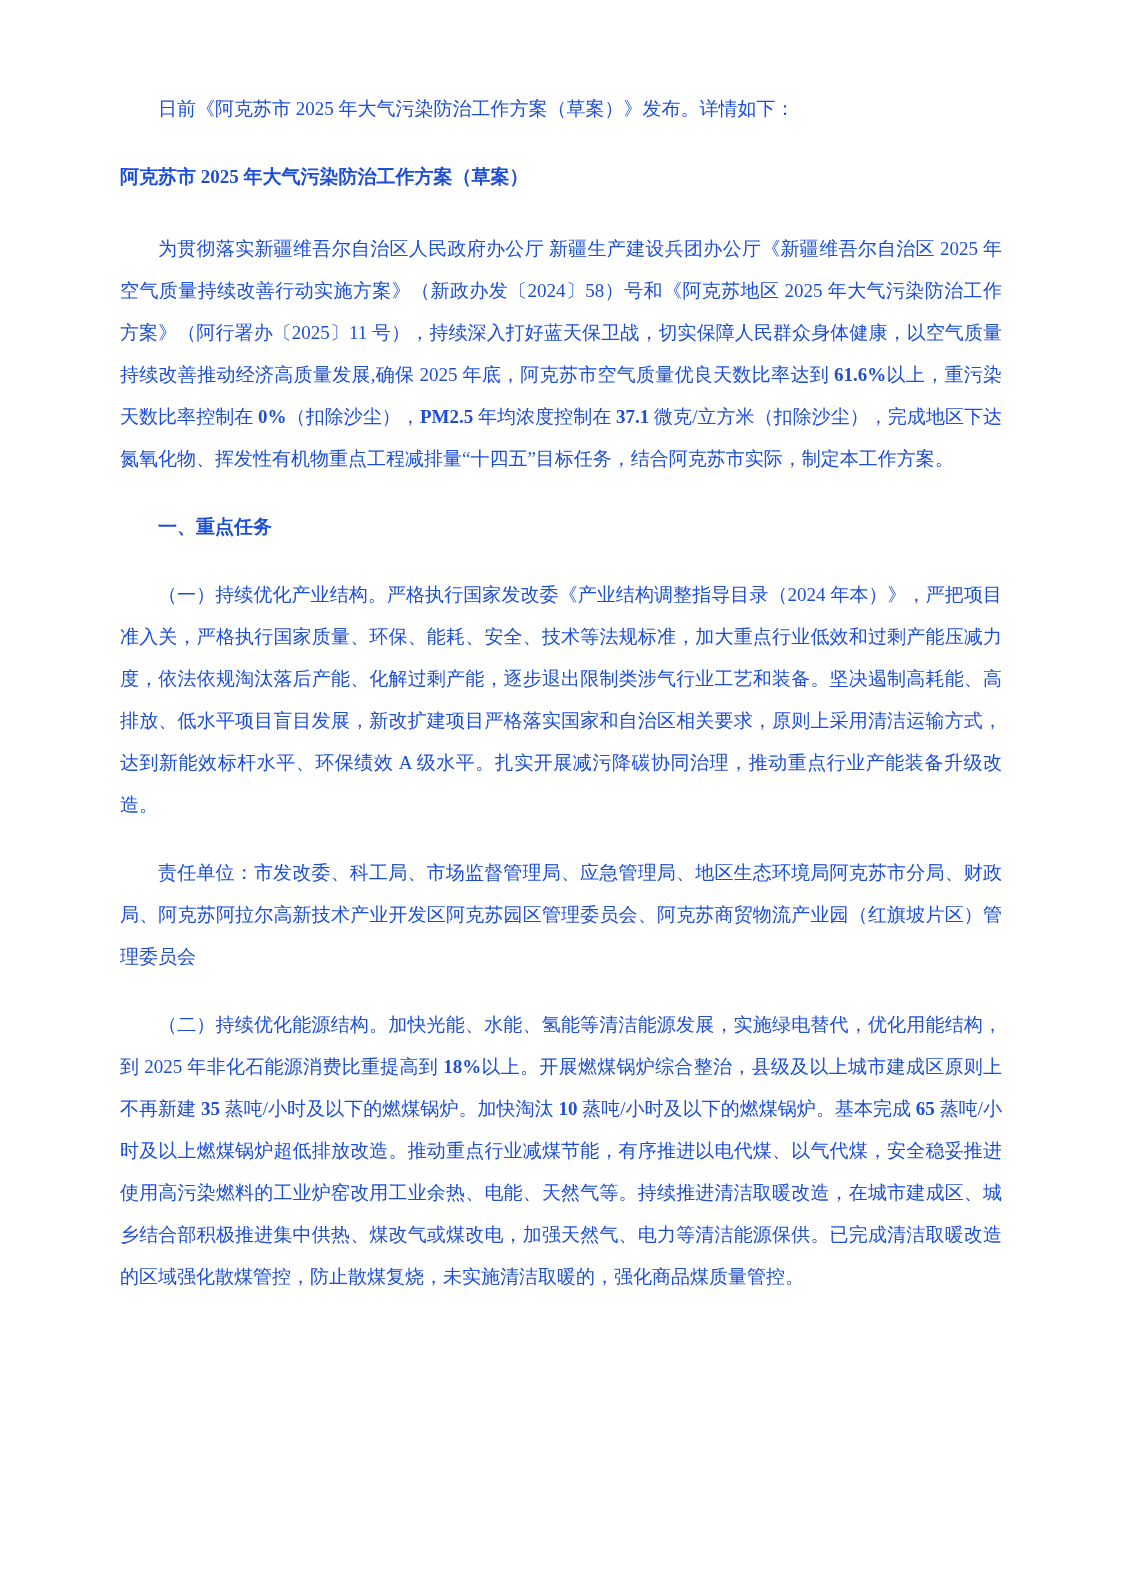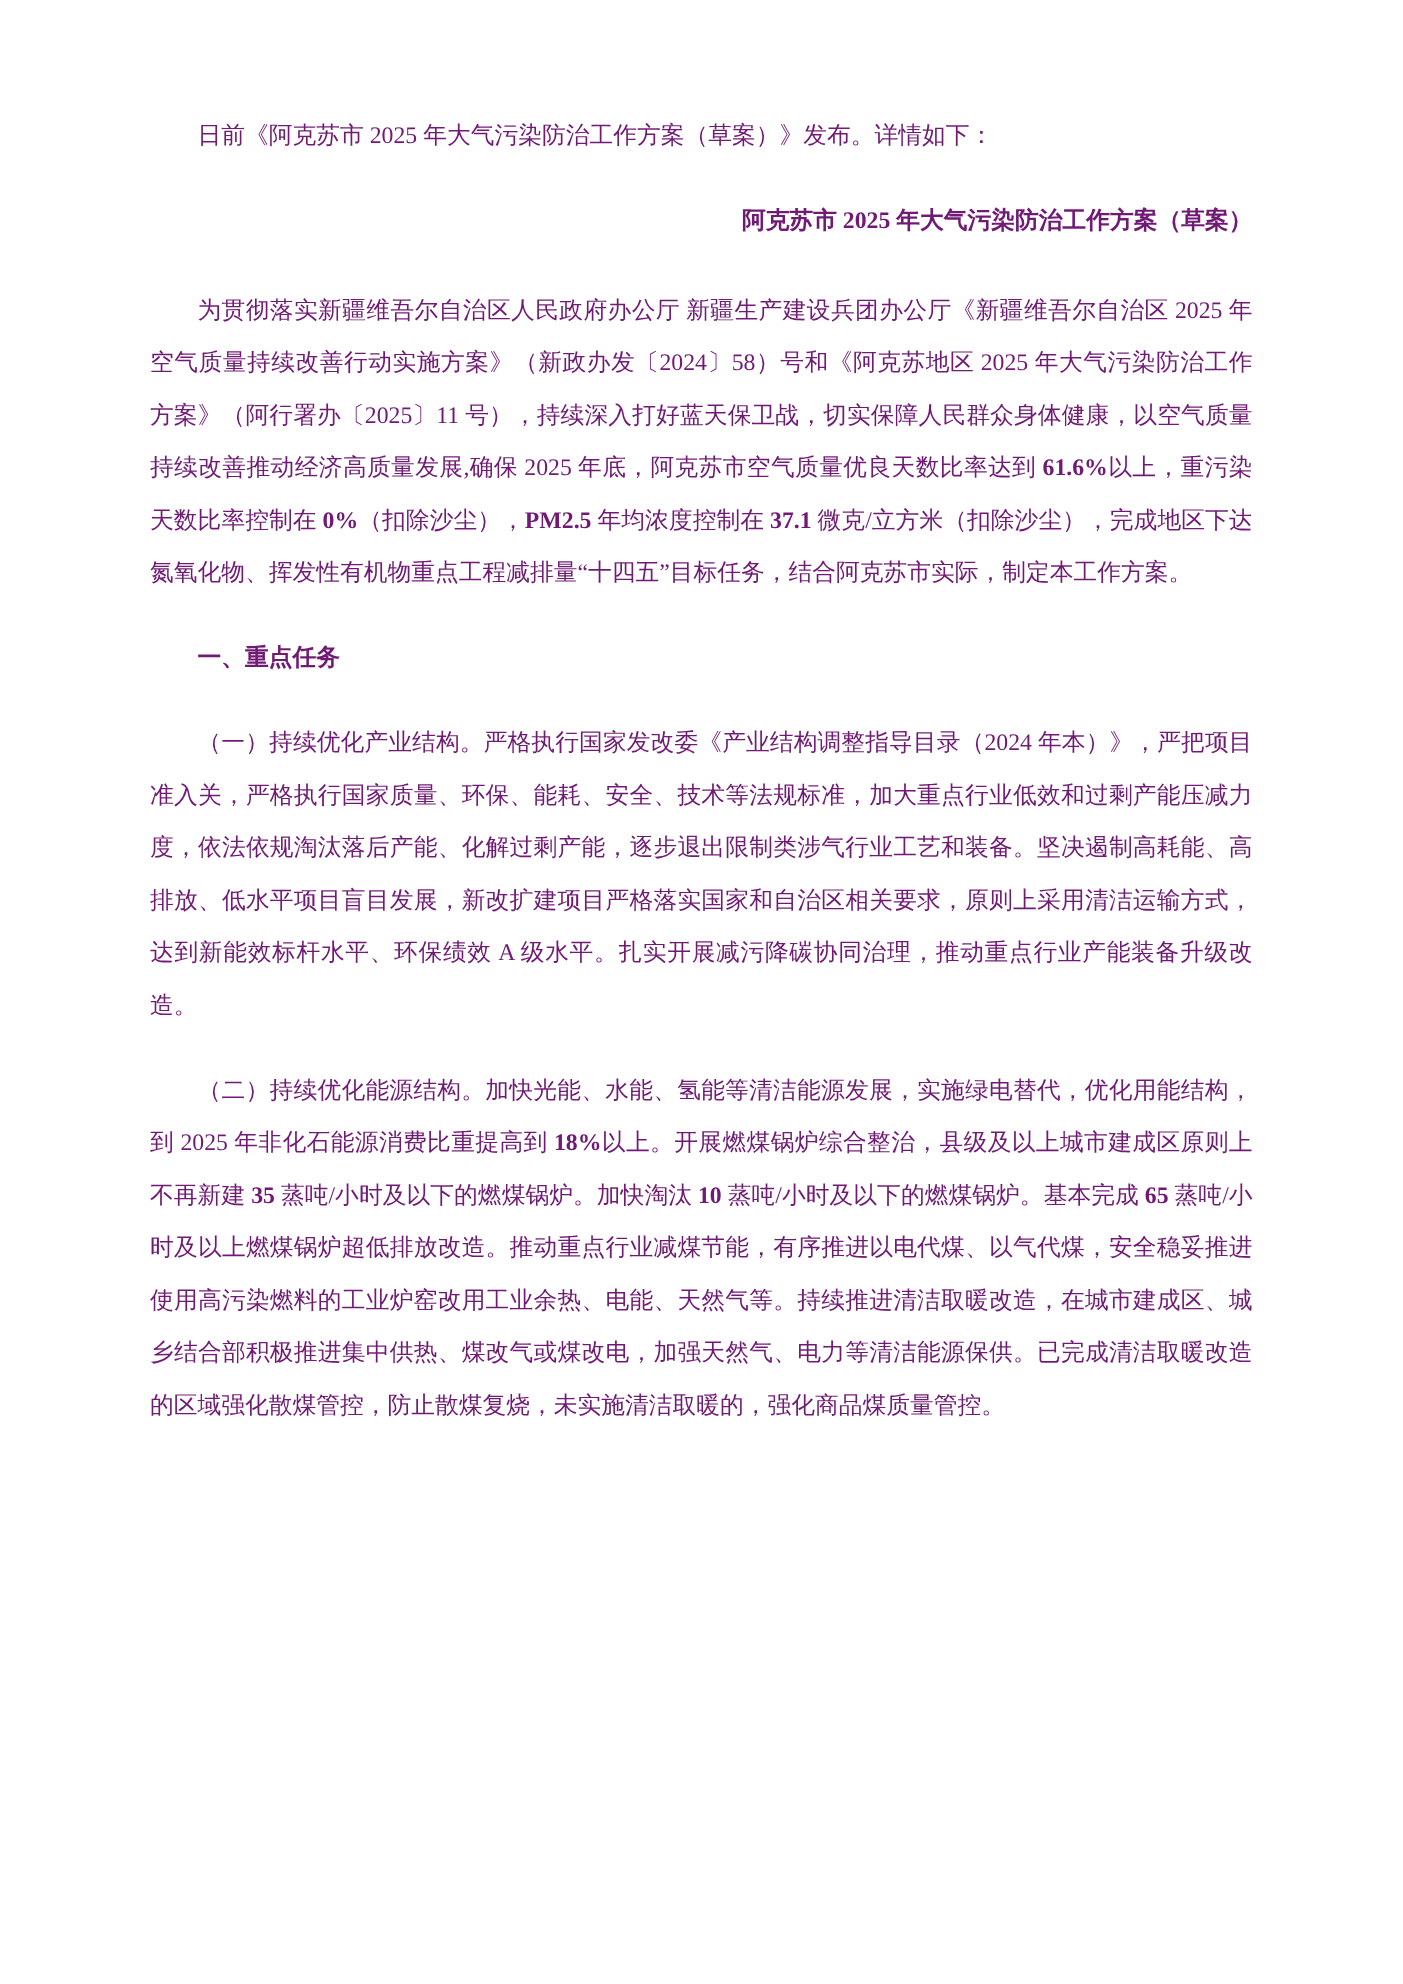--- a/index.html
+++ b/index.html
@@ -11,32 +11,32 @@
     position: relative;
     width: 1122px;
     height: 1587px;
     margin: 0;
     background: #ffffff;
     box-sizing: border-box;
     padding: 88px 120px 40px 120px;
     overflow: hidden;
     font-family: "Liberation Serif", "DejaVu Serif", serif;
     font-size: 19px;
-    color: #701a75;
+    color: #1d4ed8;
   }
   .doc-body p {
     margin: 0 0 26px 0;
     line-height: 42px;
     text-align: justify;
   }
   .doc-body p.body {
     text-indent: 2em;
   }
   .doc-body p.title {
-    text-align: right;
+    text-align: left;
     font-weight: bold;
     text-indent: 0;
     margin-top: 6px;
     margin-bottom: 30px;
   }
   .doc-body p.heading {
     font-weight: bold;
     text-indent: 2em;
     margin-top: 4px;
   }
@@ -47,15 +47,16 @@
 </head>
 <body>
 
 <div class="page">
   <div class="doc-body" id="doc-blocks">
       <p class="body"><span>日前《阿克苏市 2025 年大气污染防治工作方案（草案）》发布。详情如下：</span></p>
       <p class="title"><span>阿克苏市 2025 年大气污染防治工作方案（草案）</span></p>
       <p class="body"><span>为贯彻落实新疆维吾尔自治区人民政府办公厅 新疆生产建设兵团办公厅《新疆维吾尔自治区 2025 年空气质量持续改善行动实施方案》（新政办发〔2024〕58）号和《阿克苏地区 2025 年大气污染防治工作方案》（阿行署办〔2025〕11 号），持续深入打好蓝天保卫战，切实保障人民群众身体健康，以空气质量持续改善推动经济高质量发展,确保 2025 年底，阿克苏市空气质量优良天数比率达到 </span><span class="b">61.6%</span><span>以上，重污染天数比率控制在 </span><span class="b">0%</span><span>（扣除沙尘），</span><span class="b">PM2.5</span><span> 年均浓度控制在 </span><span class="b">37.1</span><span> 微克/立方米（扣除沙尘），完成地区下达氮氧化物、挥发性有机物重点工程减排量“十四五”目标任务，结合阿克苏市实际，制定本工作方案。</span></p>
       <p class="heading"><span>一、重点任务</span></p>
       <p class="body"><span>（一）持续优化产业结构。严格执行国家发改委《产业结构调整指导目录（2024 年本）》，严把项目准入关，严格执行国家质量、环保、能耗、安全、技术等法规标准，加大重点行业低效和过剩产能压减力度，依法依规淘汰落后产能、化解过剩产能，逐步退出限制类涉气行业工艺和装备。坚决遏制高耗能、高排放、低水平项目盲目发展，新改扩建项目严格落实国家和自治区相关要求，原则上采用清洁运输方式，达到新能效标杆水平、环保绩效 A 级水平。扎实开展减污降碳协同治理，推动重点行业产能装备升级改造。</span></p>
+      <p class="body"><span>责任单位：市发改委、科工局、市场监督管理局、应急管理局、地区生态环境局阿克苏市分局、财政局、阿克苏阿拉尔高新技术产业开发区阿克苏园区管理委员会、阿克苏商贸物流产业园（红旗坡片区）管理委员会</span></p>
       <p class="body"><span>（二）持续优化能源结构。加快光能、水能、氢能等清洁能源发展，实施绿电替代，优化用能结构，到 2025 年非化石能源消费比重提高到 </span><span class="b">18%</span><span>以上。开展燃煤锅炉综合整治，县级及以上城市建成区原则上不再新建 </span><span class="b">35</span><span> 蒸吨/小时及以下的燃煤锅炉。加快淘汰 </span><span class="b">10</span><span> 蒸吨/小时及以下的燃煤锅炉。基本完成 </span><span class="b">65</span><span> 蒸吨/小时及以上燃煤锅炉超低排放改造。推动重点行业减煤节能，有序推进以电代煤、以气代煤，安全稳妥推进使用高污染燃料的工业炉窑改用工业余热、电能、天然气等。持续推进清洁取暖改造，在城市建成区、城乡结合部积极推进集中供热、煤改气或煤改电，加强天然气、电力等清洁能源保供。已完成清洁取暖改造的区域强化散煤管控，防止散煤复烧，未实施清洁取暖的，强化商品煤质量管控。</span></p>
     </div>
 </div>
 
 </body></html>

